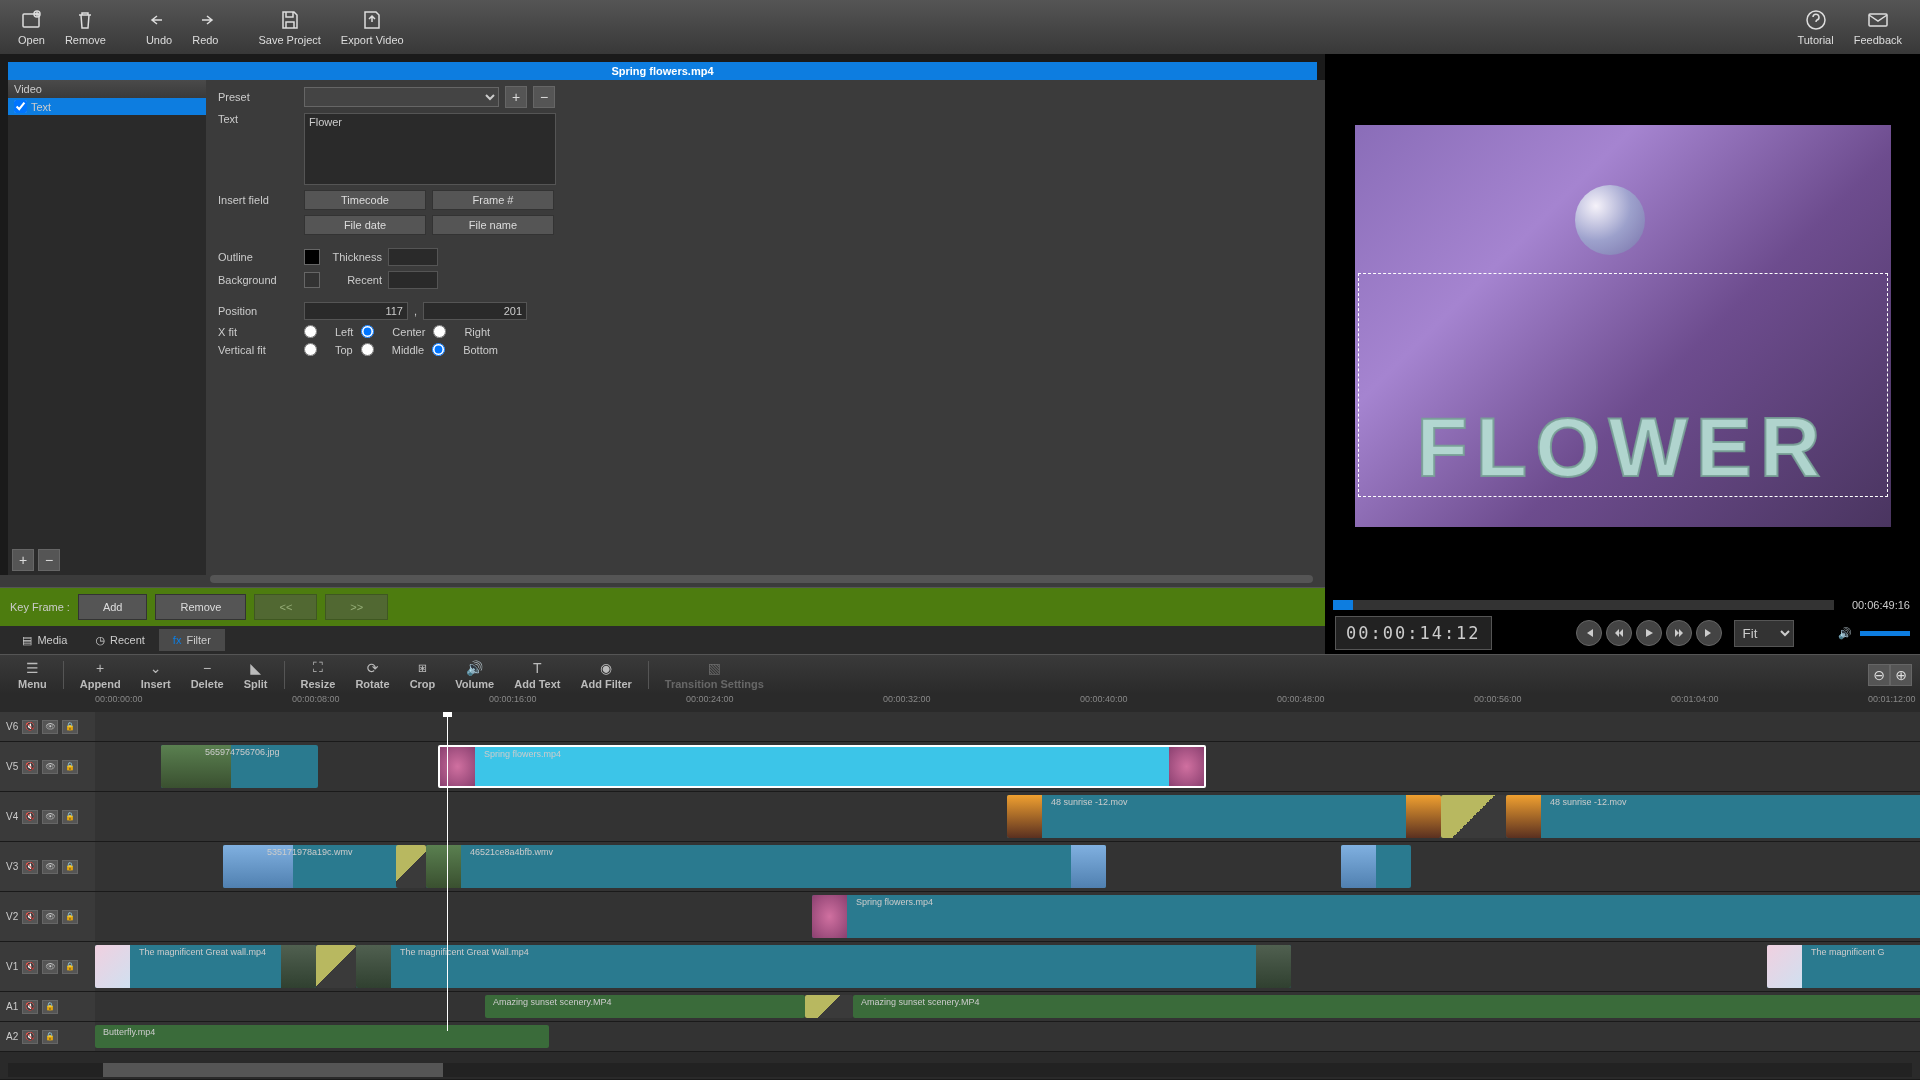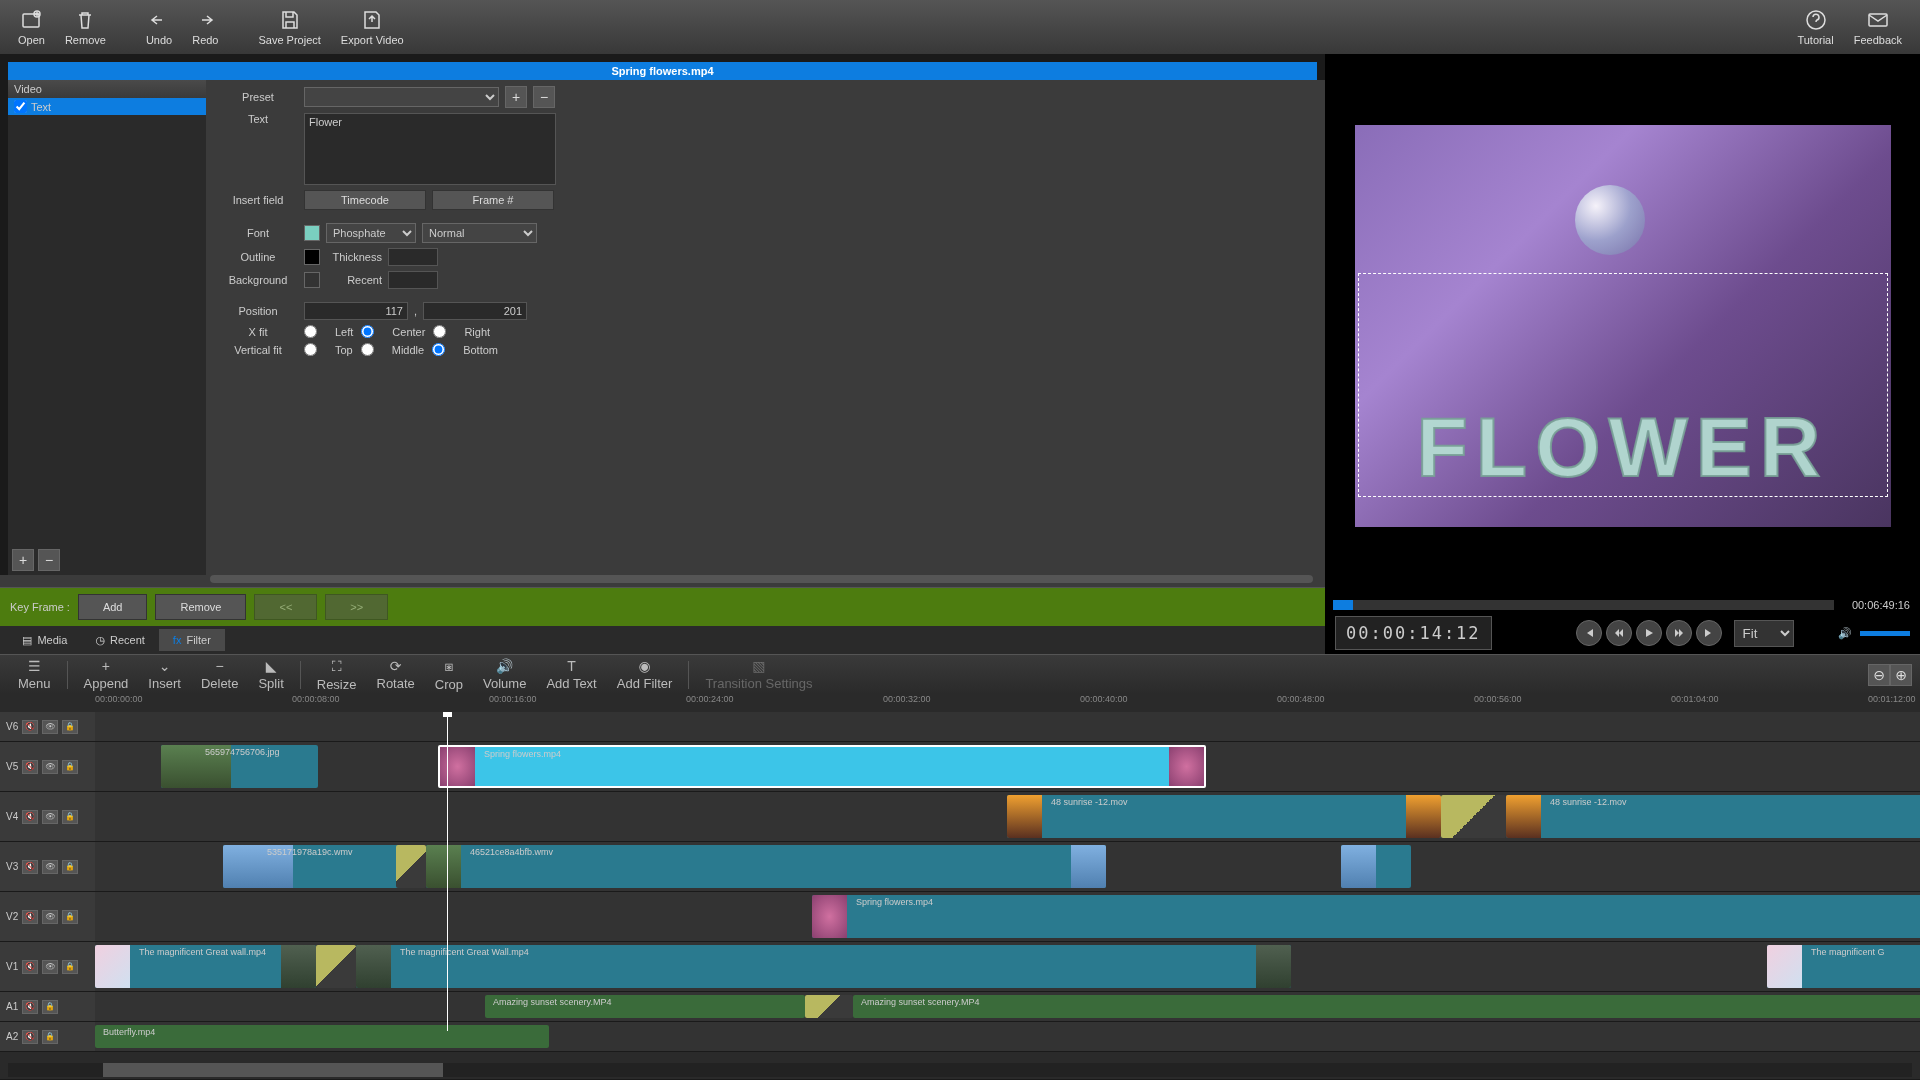--- a/index.html
+++ b/index.html
@@ -26,21 +26,21 @@
 .fx-row { display: flex; flex: 1; }
 .fx-tree { width: 198px; background: #2a2a2a; margin: 0 0 0 8px; }
 .fx-tree-head { background: linear-gradient(#4a4a4a,#3a3a3a); padding: 3px 6px; font-weight: normal; font-size: 11px; }
 .fx-tree-item { background: #0d7de0; padding: 2px 6px; display: flex; align-items: center; gap: 4px; }
 .fx-tree-item input { margin: 0; }
 .fx-tree-btns { display: flex; gap: 4px; padding: 4px; margin-top: auto; }
 .sq-btn { width: 22px; height: 22px; background: #555; border: 1px solid #666; color: #ddd; display: flex; align-items: center; justify-content: center; cursor: pointer; font-size: 14px; }
 
 .fx-props { flex: 1; padding: 6px 12px; background: #3b3b3b; overflow-y: auto; }
 .prop-row { display: flex; align-items: center; margin-bottom: 5px; gap: 6px; }
-.prop-label { width: 80px; text-align: center; font-size: 11px; }
+.prop-label { width: 80px; text-align: left; font-size: 11px; }
 .prop-input { background: #2a2a2a; border: 1px solid #555; color: #ccc; padding: 2px 4px; font-size: 11px; }
 .prop-select { background: #444; border: 1px solid #666; color: #ccc; padding: 2px; font-size: 11px; }
 .prop-textarea { width: 252px; height: 72px; resize: none; }
 .prop-numbox { width: 104px; text-align: right; }
 .btn-sm { background: #555; border: 1px solid #333; color: #ddd; padding: 3px 0; font-size: 11px; cursor: pointer; width: 122px; text-align: center; }
 .color-sw { width: 16px; height: 16px; border: 1px solid #666; }
 .radio-group { display: flex; gap: 8px; align-items: center; }
 .radio-group label { display: flex; align-items: flex-end; gap: 18px; font-size: 11px; }
 
 .keyframe-bar { display: flex; align-items: center; gap: 8px; padding: 6px 10px; background: #4d7c0f; border-top: 1px solid #555; }
@@ -65,21 +65,21 @@
 .pc-btn svg { fill: #ccc; width: 10px; height: 10px; }
 .zoom-select { margin-left: 8px; background: #333; border: 1px solid #555; color: #ccc; padding: 4px; width: 60px; }
 .vol-icon { margin-left: auto; }
 .vol-slider { width: 50px; height: 5px; background: #0d7de0; margin-left: 4px; }
 
 
 .tl-toolbar { background: linear-gradient(#3a3a3a,#2a2a2a); height: 40px; display: flex; align-items: center; border-top: 1px solid #555; padding: 0 8px; }
 .tl-tb-btn { display: flex; flex-direction: column; align-items: center; padding: 2px 10px; cursor: pointer; color: #bbb; }
 .tl-tb-btn.disabled { opacity: .4; }
 .tl-tb-icon { font-size: 14px; }
-.tl-tb-label { font-size: 13px; margin-top: 2px; }
+.tl-tb-label { font-size: 11px; margin-top: 2px; font-weight: bold; }
 .tl-sep { width: 1px; height: 28px; background: #555; margin: 0 6px; }
 
 
 .timeline { background: #2a2a2a; height: 385px; display: flex; flex-direction: column; }
 .ruler { height: 18px; display: flex; font-size: 9px; color: #888; position: relative; }
 .ruler-labels { display: flex; margin-left: 95px; }
 .ruler-label { width: 197px; }
 .tracks { flex: 1; overflow-y: auto; position: relative; }
 .playhead { position: absolute; left: 447px; top: 0; bottom: 30px; width: 1px; background: #fff; z-index: 10; }
 .playhead::before { content:''; position: absolute; top: -4px; left: -4px; width: 9px; height: 9px; background: #fff; }
@@ -207,27 +207,26 @@
         </div>
         <div class="prop-row" style="align-items:flex-start">
           <span class="prop-label">Text</span>
           <textarea class="prop-input prop-textarea" style="">Flower</textarea>
         </div>
         <div class="prop-row">
           <span class="prop-label">Insert field</span>
           <button class="btn-sm">Timecode</button>
           <button class="btn-sm">Frame #</button>
         </div>
+        <div class="prop-row">
+          <span class="prop-label"></span>
+          <button class="btn-sm">File date</button>
+          <button class="btn-sm">File name</button>
+        </div>
         <div style="height:8px"></div>
-        <div class="prop-row">
-          <span class="prop-label">Font</span>
-          <div class="color-sw" style="background:#7acfc0"></div>
-          <select class="prop-select" style="width:90px"><option>Phosphate</option></select>
-          <select class="prop-select" style="width:115px"><option>Normal</option></select>
-        </div>
         <div class="prop-row">
           <span class="prop-label">Outline</span>
           <div class="color-sw" style="background:#000"></div>
           <span style="width:56px;text-align:right">Thickness</span>
           <input class="prop-input" style="width: 50px;">
         </div>
         <div class="prop-row">
           <span class="prop-label">Background</span>
           <div class="color-sw" style="background:#333"></div>
           <span style="width:56px;text-align:right">Recent</span>

